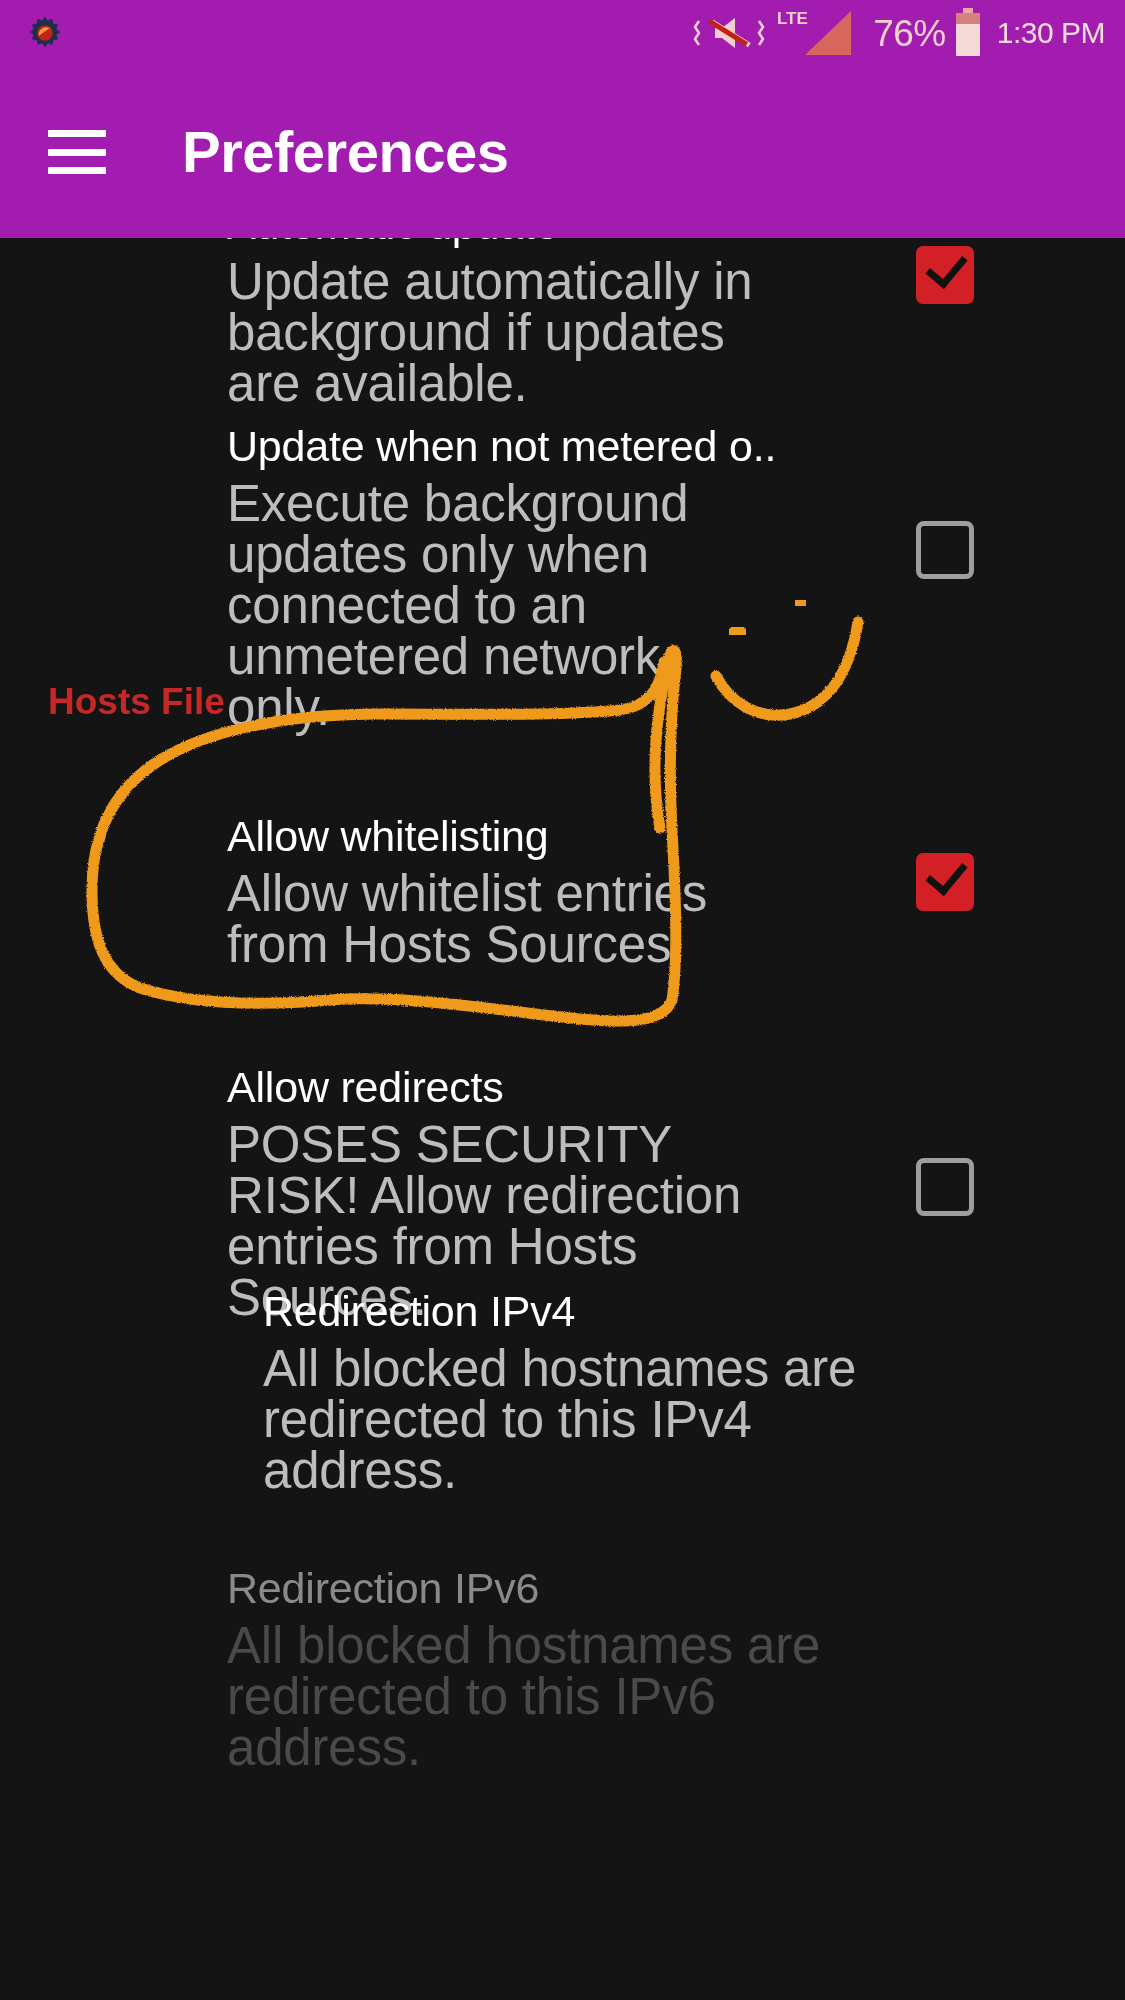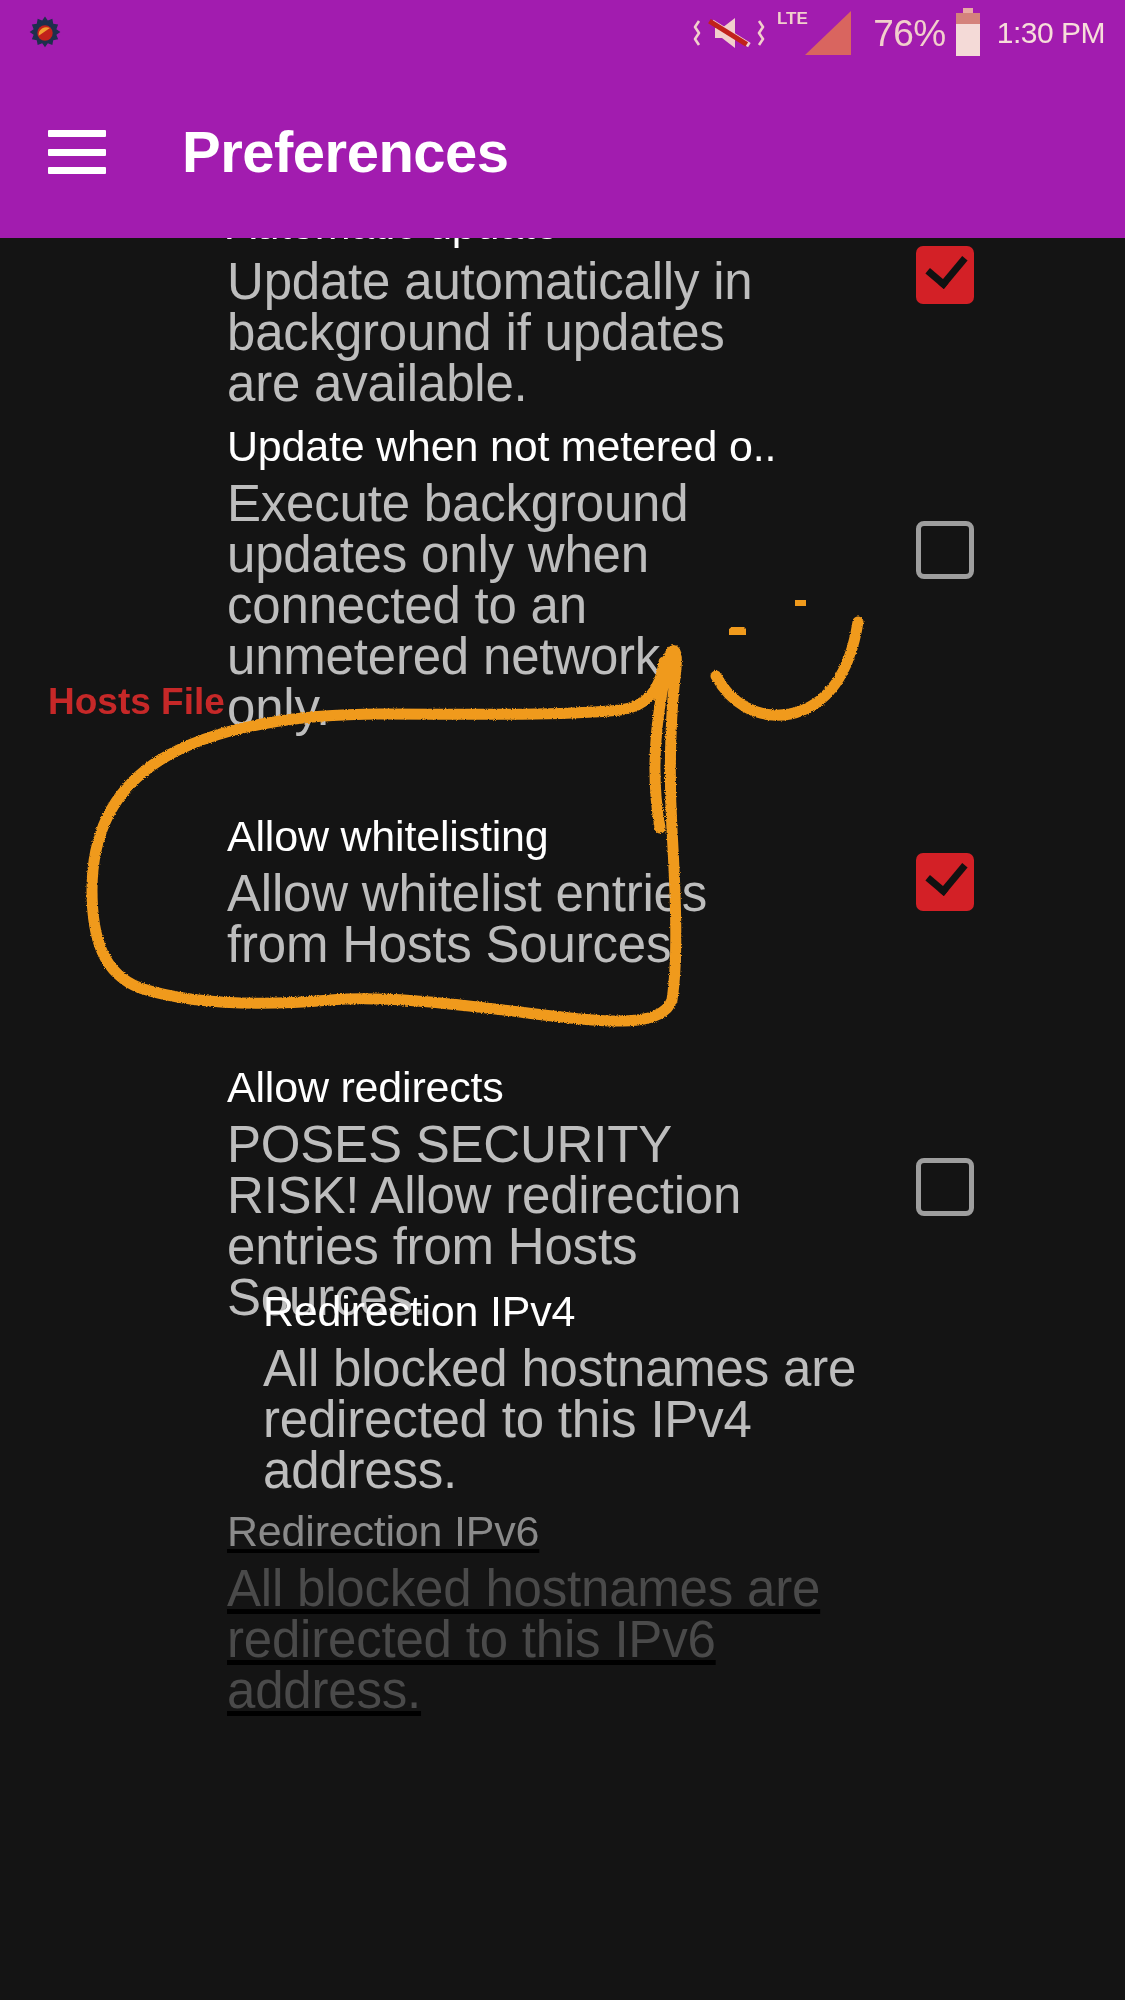--- a/index.html
+++ b/index.html
@@ -220,21 +220,21 @@
       </div>
     </div>
 
     <div class="pref-row" style="top:1045px;padding-left:36px;">
       <div class="pref-text" style="width:860px;">
         <div class="pref-title">Redirection IPv4</div>
         <div class="pref-summary">All blocked hostnames are redirected to this IPv4 address.</div>
       </div>
     </div>
 
-    <div class="pref-row dim" style="top:1265px;text-decoration:underline;">
+    <div class="pref-row dim" style="top:1322px;">
       <div class="pref-text" style="width:860px;">
         <div class="pref-title">Redirection IPv6</div>
         <div class="pref-summary">All blocked hostnames are redirected to this IPv6 address.</div>
       </div>
     </div>
 
   </div>
 
   <svg class="annotation" viewBox="0 0 1125 2000">
     <defs>

